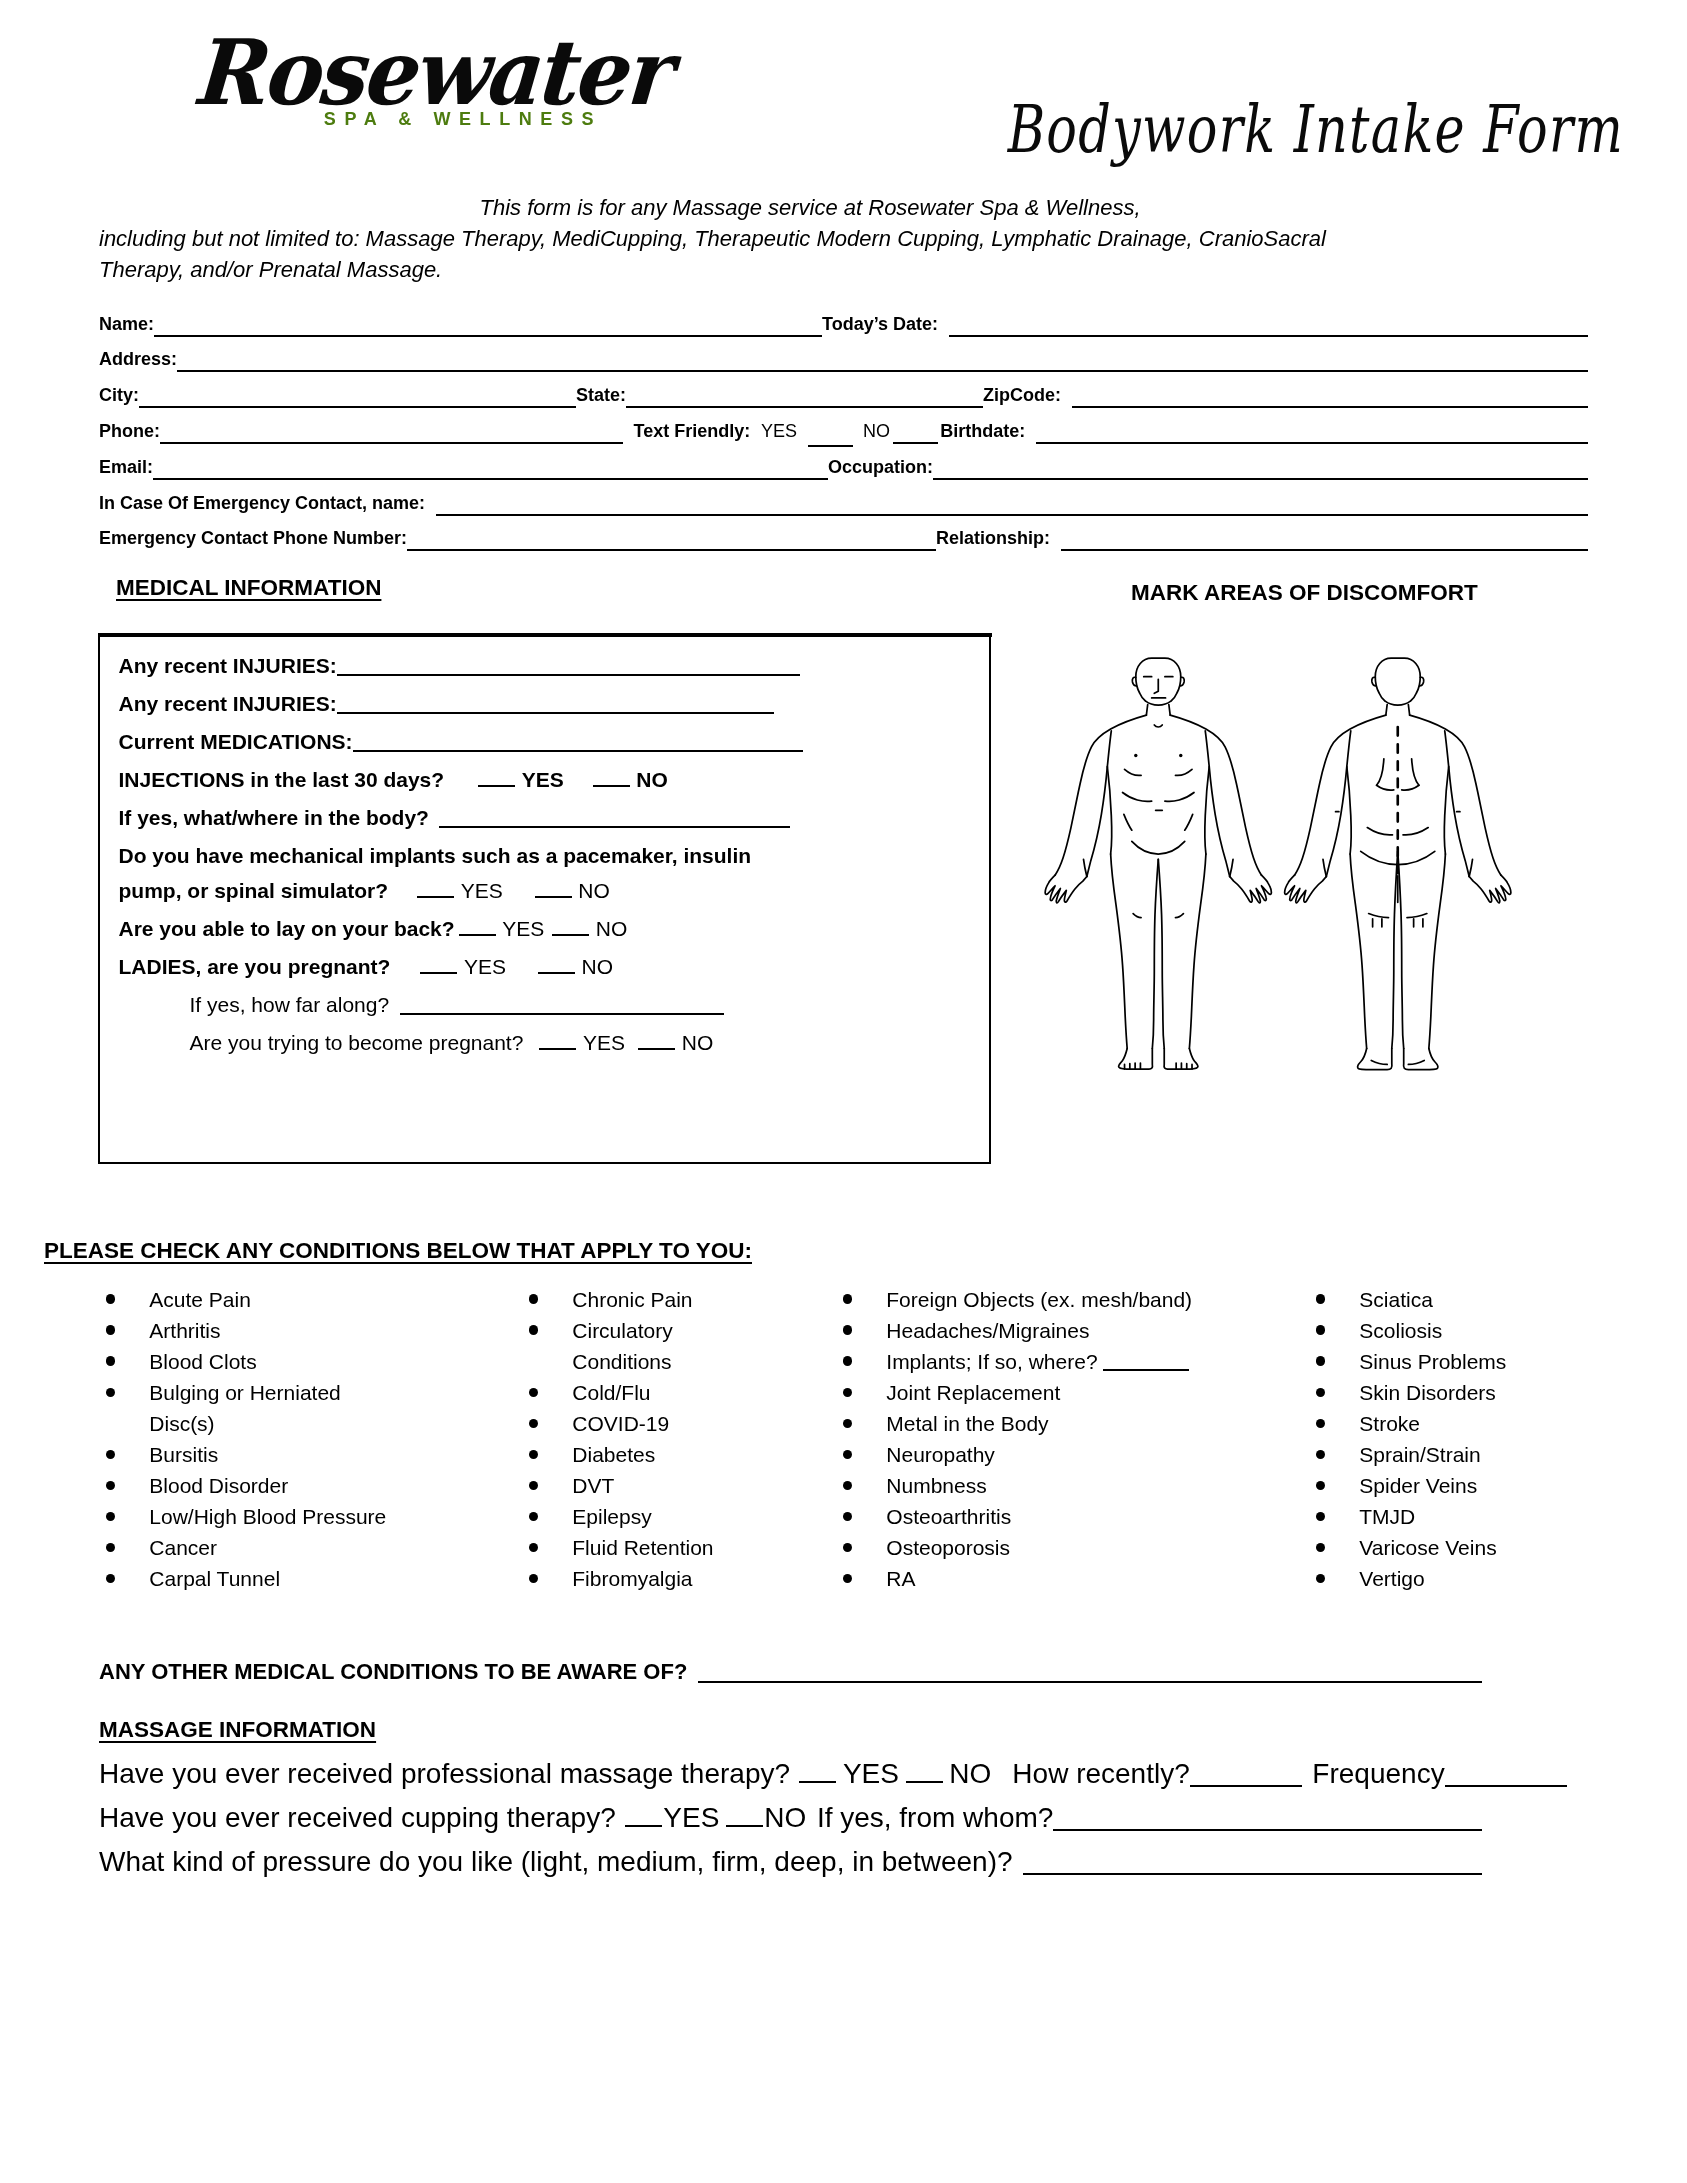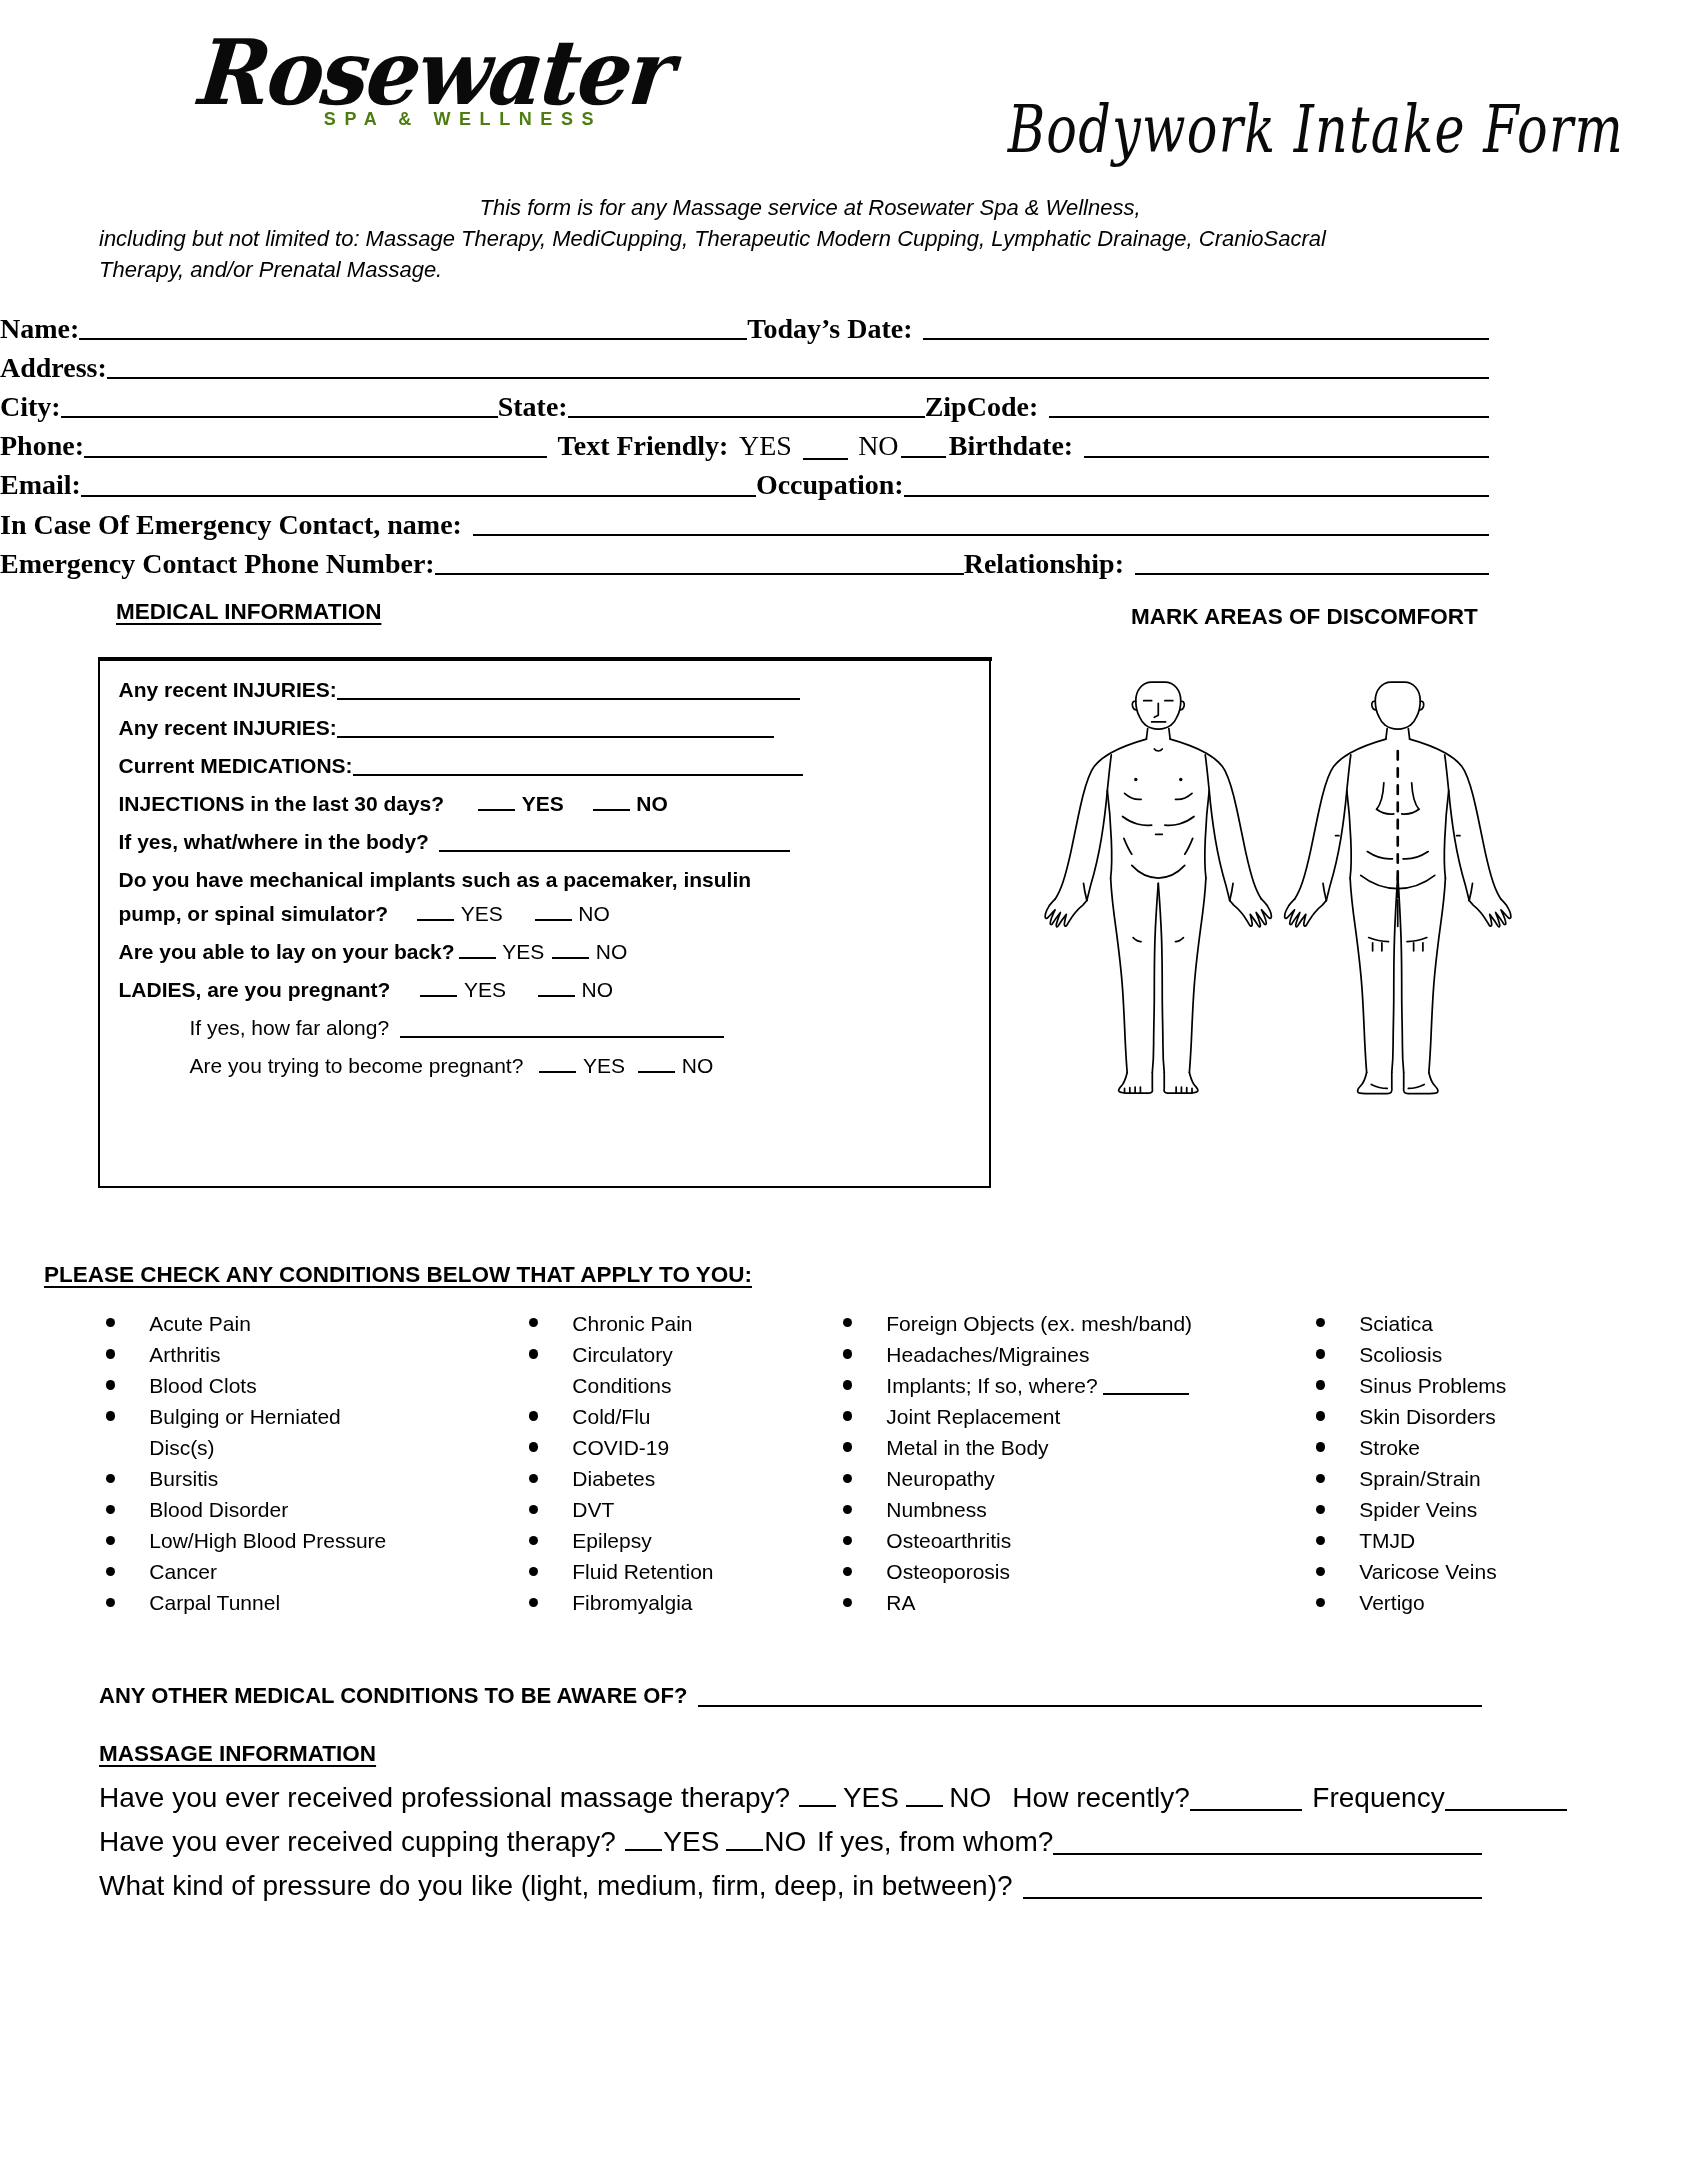--- a/index.html
+++ b/index.html
@@ -77,24 +77,24 @@
     font-style: italic;
     line-height: 1.42;
     width: 1422px;
   }
   .intro .ln-center { text-align: center; }
   .intro .ln-left { text-align: left; }
 
   
   .contact {
     margin-top: 29px;
+    margin-left: 99px;
     width: 1489px;
-    font-size: 28px;
+    font-size: 18px;
     line-height: 1.0;
-    font-family: Liberation Serif, serif;
   }
   .frow {
     display: flex;
     align-items: baseline;
     margin-bottom: 11.2px;
     white-space: nowrap;
   }
   .lbl { font-weight: bold; }
   .lbl-n { font-weight: normal; }
   .fill {

